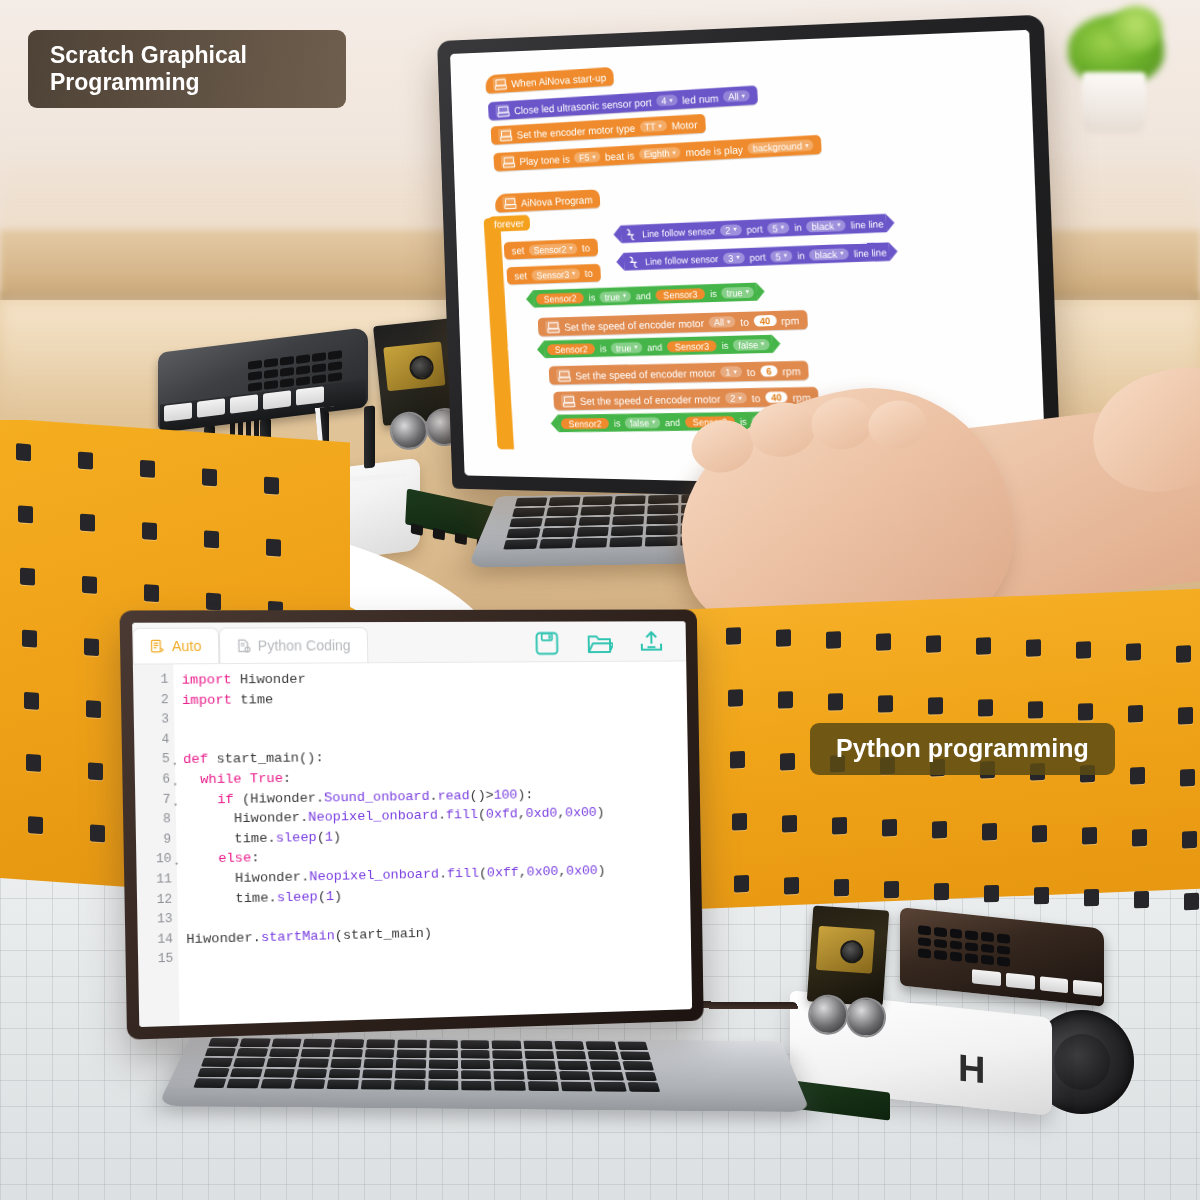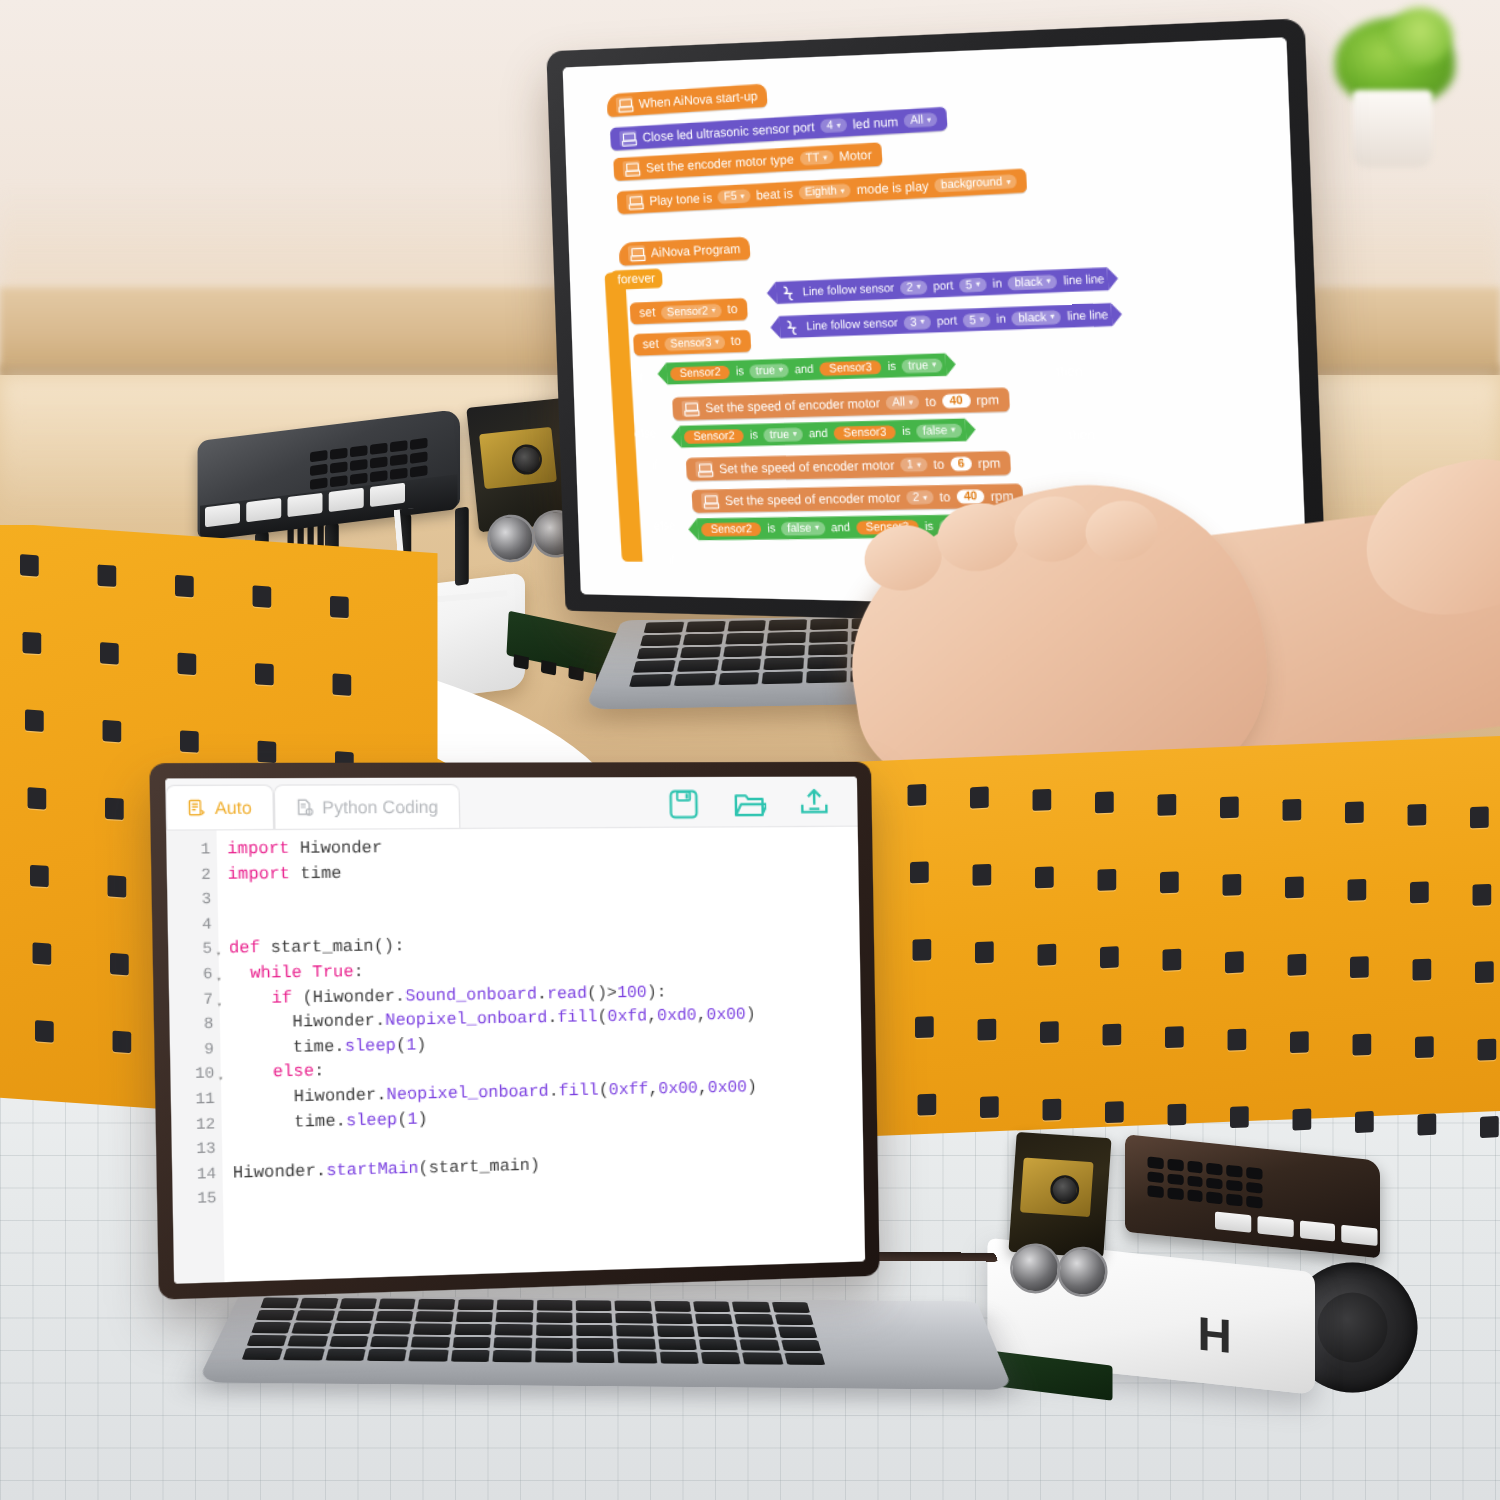--- a/index.html
+++ b/index.html
@@ -969,14 +969,19 @@
               <div class="code"><div><span class="kw">import</span> Hiwonder</div><div><span class="kw">import</span> time</div><div>&nbsp;</div><div>&nbsp;</div><div><span class="kw">def</span> start_main():</div><div>  <span class="kw">while</span> <span class="kw">True</span>:</div><div>    <span class="kw">if</span> (Hiwonder.<span class="mod">Sound_onboard</span>.<span class="mod">read</span>()&gt;<span class="num">100</span>):</div><div>      Hiwonder.<span class="mod">Neopixel_onboard</span>.<span class="mod">fill</span>(<span class="num">0xfd</span>,<span class="num">0xd0</span>,<span class="num">0x00</span>)</div><div>      time.<span class="mod">sleep</span>(<span class="num">1</span>)</div><div>    <span class="kw">else</span>:</div><div>      Hiwonder.<span class="mod">Neopixel_onboard</span>.<span class="mod">fill</span>(<span class="num">0xff</span>,<span class="num">0x00</span>,<span class="num">0x00</span>)</div><div>      time.<span class="mod">sleep</span>(<span class="num">1</span>)</div><div>&nbsp;</div><div>Hiwonder.<span class="fn">startMain</span>(start_main)</div><div>&nbsp;</div></div>
             </div>
 
           </div>
         </div>
       </div>
     </div>
 
   </div>
 
+  <div class="badge badge-scratch">
+    <div>Scratch Graphical</div>
+    <div>Programming</div>
+  </div>
+  <div class="badge badge-python">Python programming</div>
 
 </div>
 
 </body></html>

